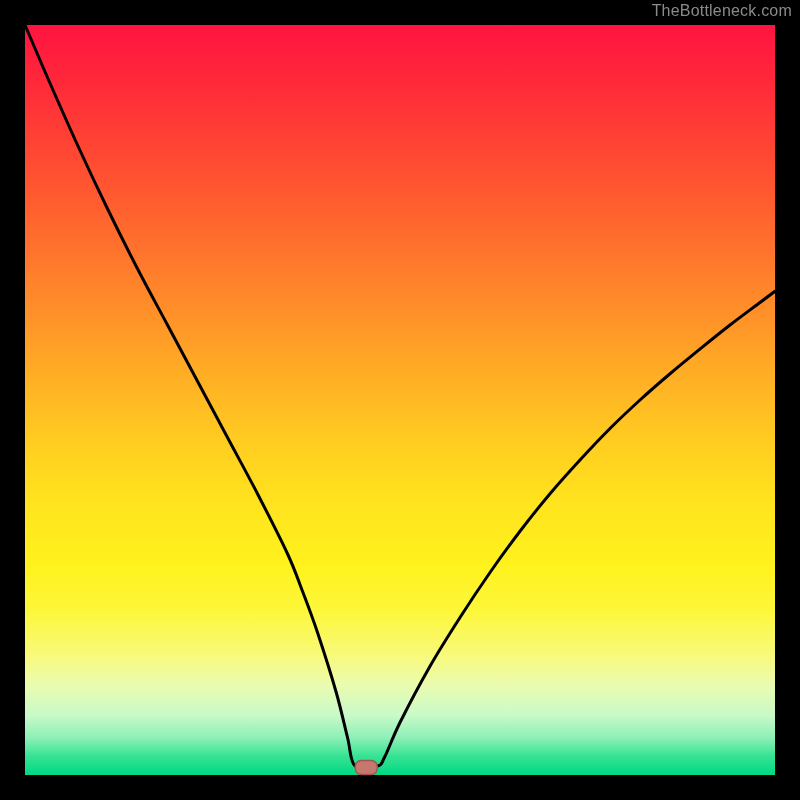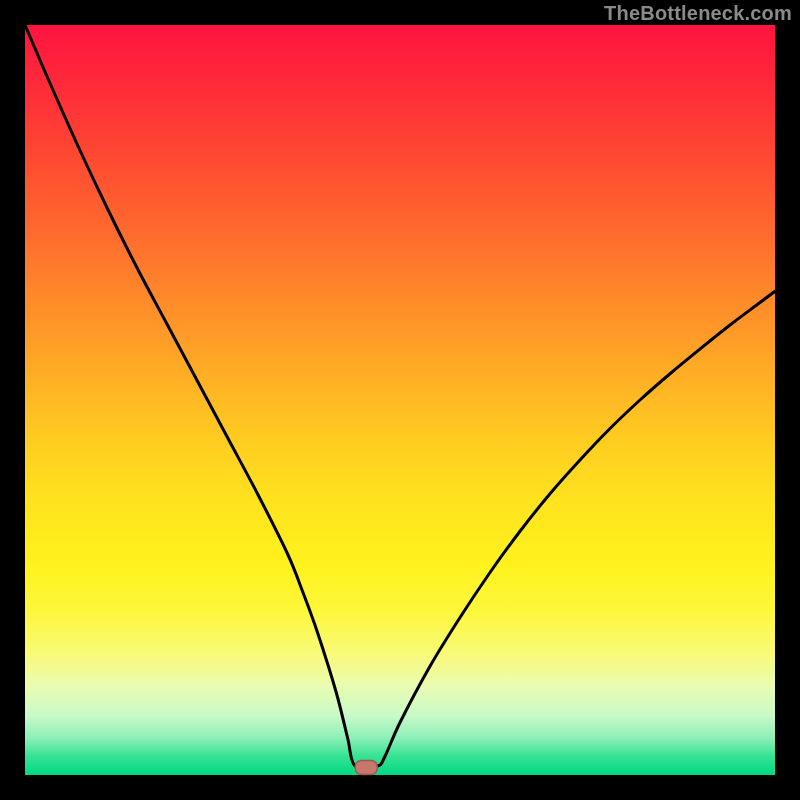--- a/index.html
+++ b/index.html
@@ -51,22 +51,22 @@
     top: 25px;
     width: 750px;
     height: 750px;
     overflow: visible;
   }
   .watermark {
     position: absolute;
     top: 2px;
     right: 8px;
     color: #8a8a8a;
-    font-size: 20px;
-    font-weight: 700;
+    font-size: 16px;
+    font-weight: 400;
     letter-spacing: 0.2px;
   }
 </style>
 </head>
 <body>
 
 <div class="frame">
   <div class="plot-area"></div>
 
   <svg class="curve" viewBox="0 0 750 750" preserveAspectRatio="none">

